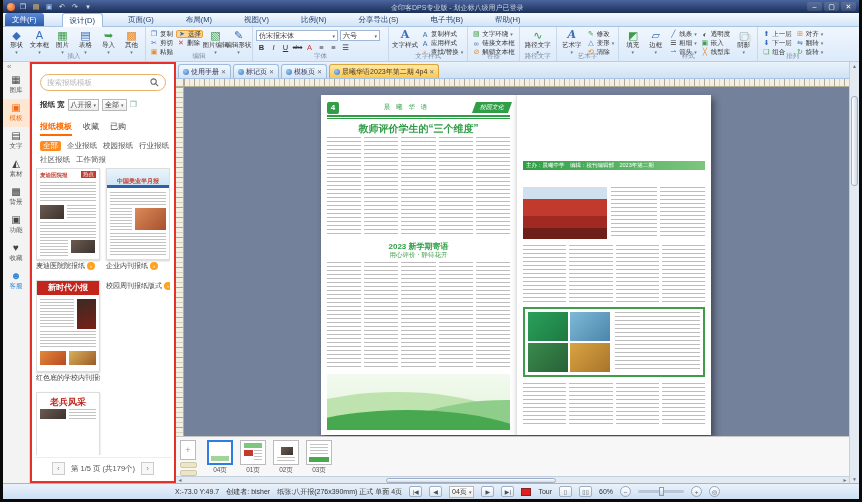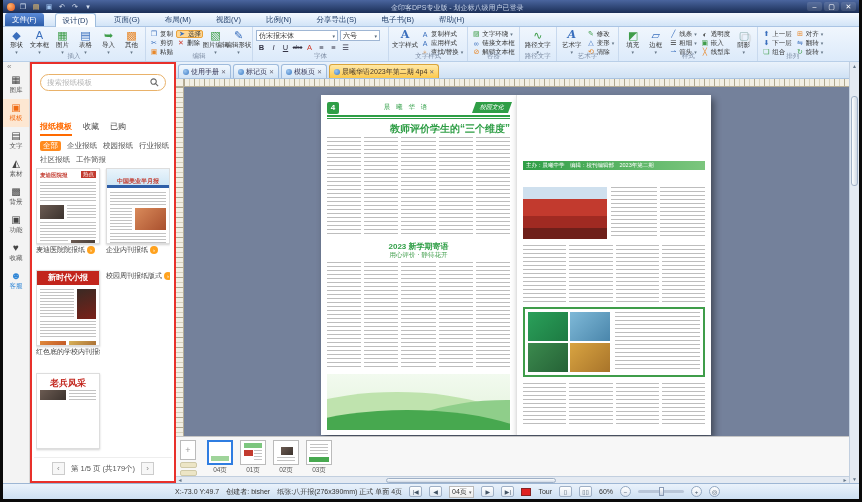--- a/index.html
+++ b/index.html
@@ -8,21 +8,21 @@
 .app{position:absolute;left:3px;top:0;width:856px;height:499px;background:#d6e4f5;overflow:hidden}
 .abs{position:absolute}
 
 .titlebar{position:absolute;left:0;top:0;right:0;height:13px;background:linear-gradient(#4a659e,#1b2f57);display:flex;align-items:center;padding:0 4px;gap:3px}
 .qa{width:10px;height:10px;font-size:7px;line-height:10px;color:#d8e2f2;text-align:center}
 .logo-dot{width:8px;height:8px;border-radius:50%;background:radial-gradient(circle at 35% 35%,#ffb36b,#e3541f);flex:none}
 .tb-title{position:absolute;left:388px;top:3px;font-size:7px;color:#c7d3e8;white-space:nowrap}
 .winbtns{position:absolute;right:3px;top:2px;display:flex;gap:2px}
 .winbtn{width:15px;height:9px;font-size:7px;color:#fff;text-align:center;line-height:9px;background:rgba(255,255,255,.12);border-radius:2px}
 
-.menubar{position:absolute;left:0;top:13px;right:0;height:14px;background:linear-gradient(#f4f9ff,#d2e4f7);border-bottom:1px solid #aac4e4;display:flex;align-items:flex-start;padding:0 2px;gap:11px}
+.menubar{position:absolute;left:0;top:13px;right:0;height:14px;background:linear-gradient(#f4f9ff,#d2e4f7);border-bottom:1px solid #aac4e4;display:flex;align-items:flex-start;padding:0 2px;gap:18px}
 .mtab{font-size:7.5px;color:#1c3least;color:#23406b;padding:2px 7px 1px;white-space:nowrap}
 .mtab-file{background:linear-gradient(#5b8bd8,#2c5ca8);color:#fff;border-radius:3px 3px 0 0}
 .mtab-active{background:#fdfeff;border:1px solid #9fbddd;border-bottom:none;border-radius:3px 3px 0 0;color:#1d3least;color:#1d3a66}
 
 .ribbon{position:absolute;left:0;top:27px;right:0;height:35px;background:linear-gradient(#f0f6fd,#dceafa);border-bottom:1px solid #b9cfe8;display:flex;overflow:hidden}
 .rgroup{position:relative;height:100%;border-right:1px solid #c8d9ee;padding:1px 3px 8px;flex:none}
 .rlabel{position:absolute;bottom:0;left:0;right:0;text-align:center;font-size:6.5px;color:#7d8ca3;white-space:nowrap}
 .ritems{display:flex;gap:2px;height:26px}
 .rbig{display:flex;flex-direction:column;align-items:center;width:21px;font-size:6.5px;color:#333;padding-top:1px;white-space:nowrap}
 .ric{font-size:11px;line-height:12px}
@@ -53,21 +53,21 @@
 .msel{border:1px solid #b9b9b9;background:linear-gradient(#fff,#ececec);height:12px;display:flex;align-items:center;font-size:7px;padding:0 2px;color:#333;white-space:nowrap}
 .msel .dd{font-size:5px;color:#666}
 .fico{font-size:8px;color:#7a9;line-height:10px}
 .ptabs{position:absolute;left:8px;top:57px;display:flex;gap:11px;font-size:8px;color:#444}
 .ptab{padding-bottom:2px}
 .ptab-active{color:#ff6a00;font-weight:bold;border-bottom:2px solid #ff6a00}
 .chips{position:absolute;left:8px;top:77px;right:2px;display:flex;flex-wrap:wrap;gap:4px 6px;font-size:7.5px;color:#555;line-height:10px}
 .chip-active{background:#ff8a1e;color:#fff;border-radius:2px;padding:0 3px}
 .grid{position:absolute;left:4px;top:104px;right:4px;bottom:26px;display:flex;flex-wrap:wrap;gap:8px 6px;overflow:hidden}
 .card{width:64px}
-.thumb{position:relative;width:64px;height:76px;background:#fff;border:1px solid #ddd;box-shadow:0 1px 2px rgba(0,0,0,.18);overflow:hidden}
+.thumb{position:relative;width:64px;height:92px;background:#fff;border:1px solid #ddd;box-shadow:0 1px 2px rgba(0,0,0,.18);overflow:hidden}
 .cap{display:flex;align-items:center;gap:2px;font-size:7px;color:#444;height:12px;white-space:nowrap;overflow:hidden}
 .go{width:8px;height:8px;border-radius:50%;background:#ffa21e;color:#fff;font-size:6px;line-height:8px;text-align:center;flex:none}
 .fl{background-image:repeating-linear-gradient(#c3c3c3 0 1px,transparent 1px 3px)}
 .ph{background:linear-gradient(135deg,#6b5b52,#3c332e)}
 .pager{position:absolute;left:2px;right:2px;bottom:2px;height:22px;background:#fff;display:flex;align-items:center;justify-content:center;gap:6px;font-size:7.5px;color:#555;border-top:1px solid #eee}
 .pbtn{width:13px;height:13px;border:1px solid #ccc;background:#f7f7f7;text-align:center;line-height:12px;color:#888;font-size:8px}
 
 .tabbar{position:absolute;left:173px;top:62px;right:10px;height:17px;background:linear-gradient(#eaf2fb,#cfe1f4);border-bottom:1px solid #a9c3e0;display:flex;align-items:flex-end;padding-left:2px;gap:2px}
 .dtab{display:flex;align-items:center;gap:2px;height:14px;padding:0 4px;font-size:7px;color:#335;background:linear-gradient(#f2f8fe,#d3e4f5);border:1px solid #9fbbdc;border-bottom:none;border-radius:3px 3px 0 0;white-space:nowrap}
 .ddot{width:6px;height:6px;border-radius:50%;background:radial-gradient(circle at 35% 35%,#9ec7f0,#3a79c4);flex:none}
@@ -79,21 +79,21 @@
 .canvas{position:absolute;left:181px;top:87px;right:10px;height:349px;background:#74819b;overflow:hidden}
 .page{position:absolute;top:8px;width:195px;height:340px;background:#fff;box-shadow:3px 4px 7px rgba(0,0,0,.45)}
 .pageL{left:137px}
 .pageR{left:332px;border-left:1px solid #e2e2e2}
 
 .lp-head{position:absolute;left:6px;top:6px;right:6px;height:13px;display:flex;align-items:center;gap:4px}
 .pno{width:12px;height:12px;background:#2f9e46;color:#fff;font-size:8px;font-weight:bold;text-align:center;line-height:12px;border-radius:2px;flex:none}
 .lp-ct{flex:1;text-align:center;color:#2f9e46;font-size:6.5px;letter-spacing:2px}
 .ribn{background:#2f9e46;color:#fff;font-size:6px;padding:1px 6px;transform:skewX(-20deg)}
 .lp-rule{position:absolute;left:6px;top:20px;right:6px;height:4px;border-top:2px solid #2f9e46;border-bottom:1px solid #2f9e46}
-.lp-headline{position:absolute;left:6px;top:27px;right:6px;text-align:right;color:#2f9e46;font-size:10px;font-weight:bold;white-space:nowrap}
+.lp-headline{position:absolute;left:6px;top:27px;right:6px;text-align:center;color:#2f9e46;font-size:10px;font-weight:bold;white-space:nowrap}
 .cols{position:absolute;left:6px;right:6px;display:flex;gap:3px}
 .col{flex:1}
 .pfl{background-image:repeating-linear-gradient(#bdbdbd 0 1px,transparent 1px 4px)}
 .lp-sub{position:absolute;left:6px;right:6px;top:147px;text-align:center}
 .sub1{color:#2f9e46;font-weight:bold;font-size:8px;line-height:9px}
 .sub2{color:#3f9d4a;font-size:6.5px;line-height:8px}
 .hills{position:absolute;left:6px;right:6px;bottom:5px;height:56px;overflow:hidden;background:linear-gradient(#f2faef,#e2f2da)}
 .hill{position:absolute;border-radius:50%}
 
 .mast{position:absolute;left:6px;top:6px;right:6px;height:58px;display:flex;gap:3px}
@@ -478,20 +478,32 @@
         </div>
   </div>
 
   <div class="panel">
     <div class="search">
       <input type="text" placeholder="搜索报纸模板" style="">
       <svg width="9" height="9" viewBox="0 0 10 10">
             <circle cx="4" cy="4" r="3" fill="none" stroke="#666" stroke-width="1.2"></circle>
             <line x1="6.3" y1="6.3" x2="9" y2="9" stroke="#666" stroke-width="1.2"></line>
           </svg>
+    </div>
+    <div class="filter">
+      <span class="flabel">报纸 宽</span>
+      <span class="msel">
+            <span>八开报</span>
+            <span class="dd">▾</span>
+          </span>
+      <span class="msel">
+            <span>全部</span>
+            <span class="dd">▾</span>
+          </span>
+      <span class="fico">❐</span>
     </div>
     <div class="ptabs">
       <span class="ptab ptab-active">报纸模板</span>
       <span class="ptab">收藏</span>
       <span class="ptab">已购</span>
     </div>
     <div class="chips">
       <span class="chip-active">全部</span>
       <span>企业报纸</span>
       <span>校园报纸</span>

